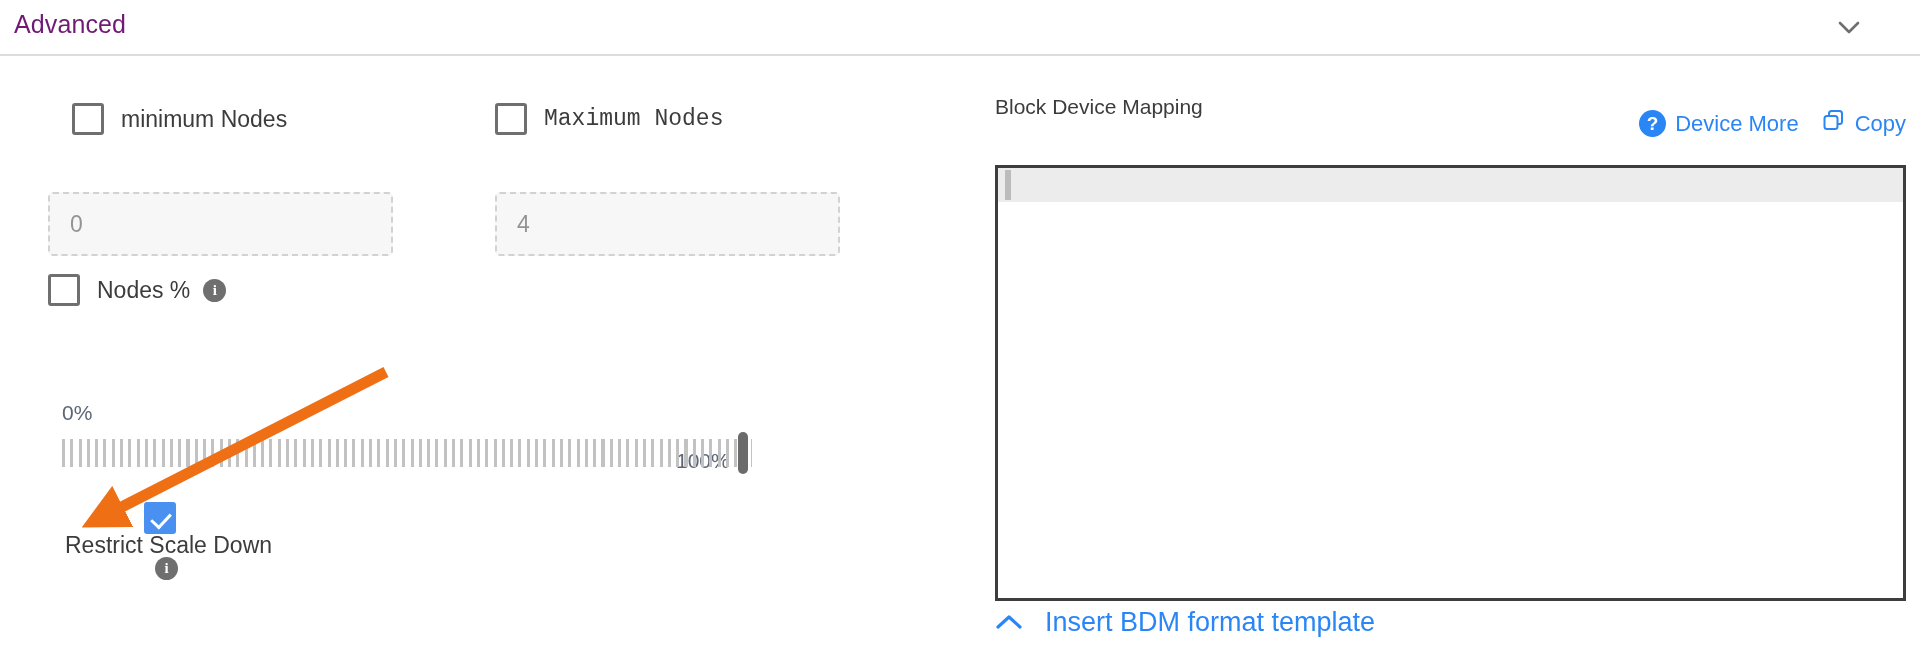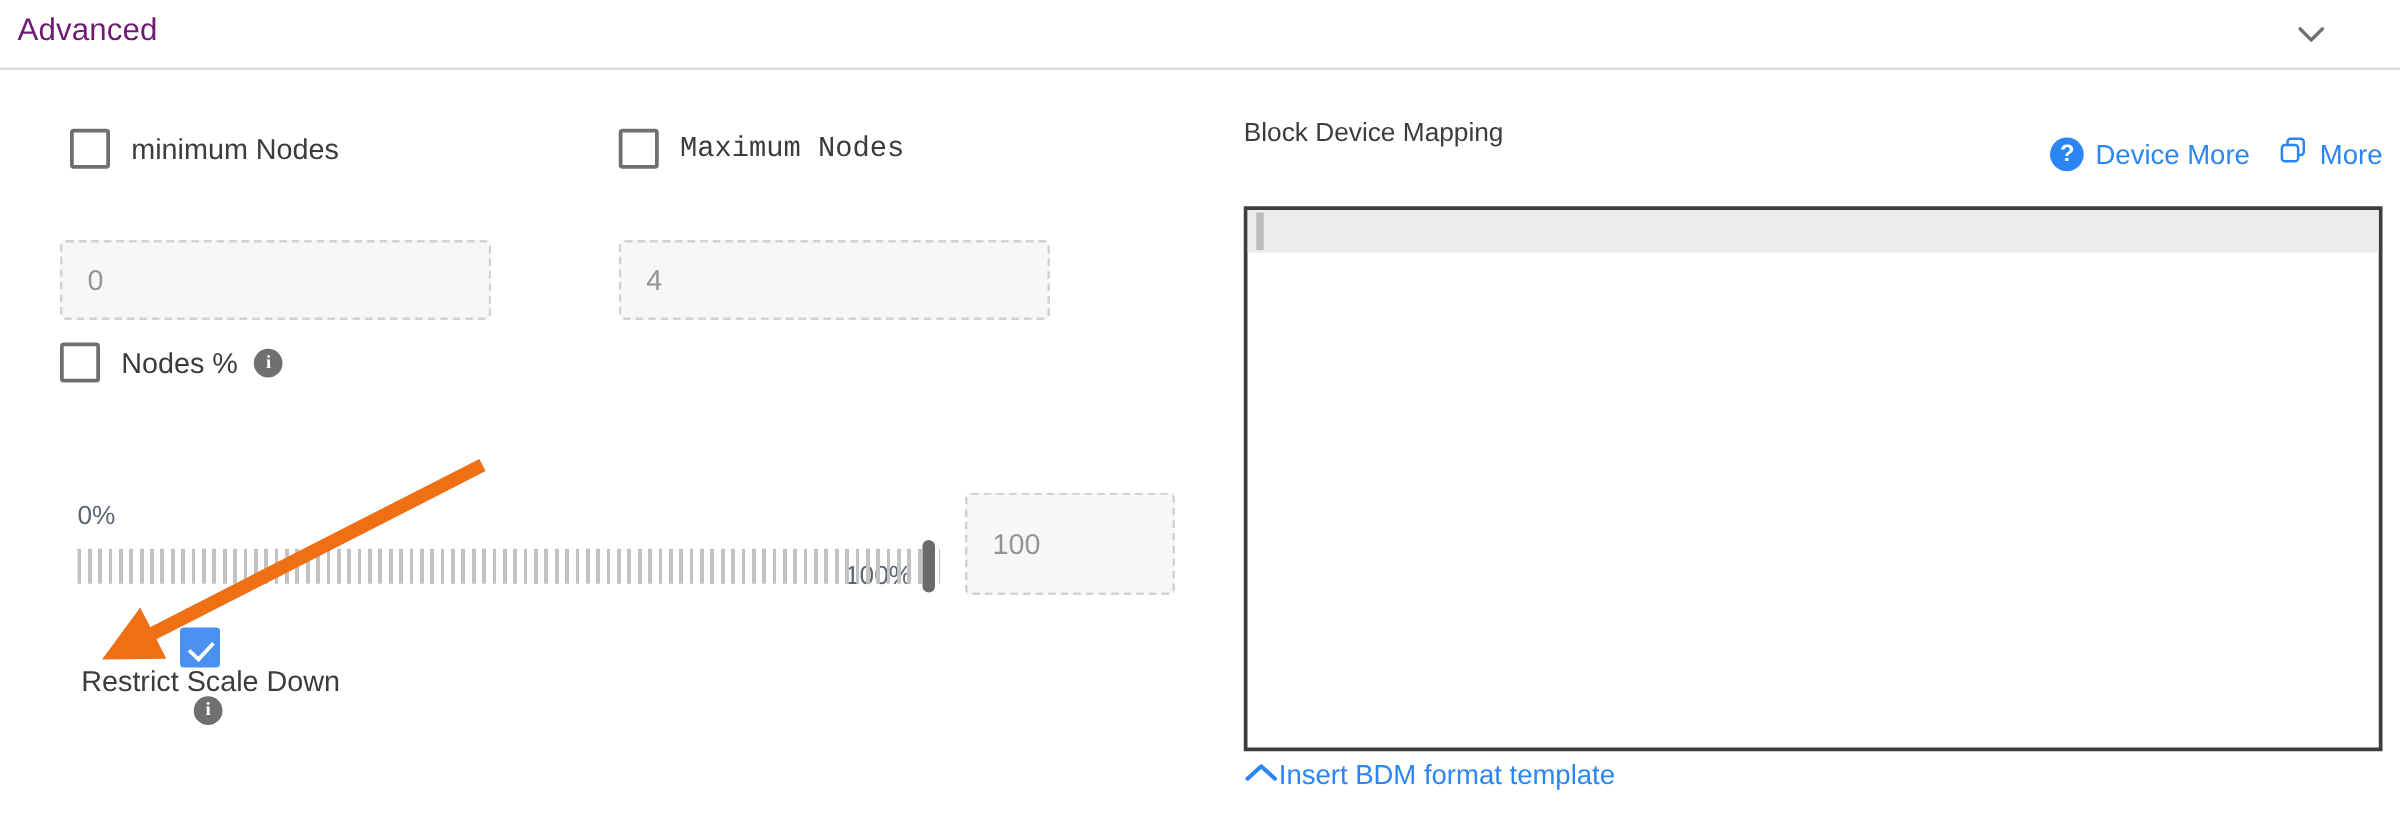--- a/index.html
+++ b/index.html
@@ -207,22 +207,23 @@
     left: 7px; top: 2px;
     width: 6px; height: 30px;
     background: #bcbcbc;
   }
 
   .bdm-footer {
     position: absolute;
     left: 0; top: 551px;
     display: flex;
     align-items: center;
+    gap: 22px;
     color: #2b86f5;
-    font-size: 22px;
+    font-size: 27px;
     cursor: pointer;
     white-space: nowrap;
   }
 
   
   .annot-arrow {
     position: absolute;
     left: 0; top: 0;
     width: 1920px; height: 656px;
     pointer-events: none;
@@ -238,21 +239,21 @@
     <div class="header-chevron">
       <svg width="30" height="30" viewBox="0 0 30 30">
         <polyline points="6,11 15,20 24,11" fill="none" stroke="#6f6f6f" stroke-width="2.6" stroke-linecap="round" stroke-linejoin="round"></polyline>
       </svg>
     </div>
   </div>
   <div class="header-divider"></div>
 
   <div class="left-col">
 
-    <div class="checkbox-row" style="left:32px; top:46px;padding-left:24px;">
+    <div class="checkbox-row" style="left:48px; top:46px;padding-left:24px;">
       <div class="cb"></div>
       <div class="cb-label">minimum Nodes</div>
     </div>
     <div class="dashed-input" style="left:48px; top:136px; width:345px; height:64px;">0</div>
 
     <div class="checkbox-row" style="left:495px; top:46px;font-family:Liberation Mono, monospace;">
       <div class="cb"></div>
       <div class="cb-label">Maximum Nodes</div>
     </div>
     <div class="dashed-input" style="left:495px; top:136px; width:345px; height:64px;">4</div>
@@ -262,21 +263,20 @@
       <div class="cb-label">Nodes %</div>
       <div class="info-icon">i</div>
     </div>
 
     <div class="slider-wrap" style="left:62px; top:345px; width:700px; height:80px;">
       <div class="slider-label" style="left:0px; top:0px;">0%</div>
       <div class="slider-label" style="left:614px; top:0px;margin-top:48px;">100%</div>
       <div class="slider-track" style="top:38px;"></div>
       <div class="slider-thumb" style="left:676px; top:31px;"></div>
     </div>
-    <div class="dashed-input" style="left:772px; top:338px; width:168px; height:82px;">100</div>
 
     <div class="checkbox-row" style="left:48px; top:446px;flex-direction:column;">
       <div class="cb checked"></div>
       <div class="cb-label">Restrict Scale Down</div>
       <div class="info-icon">i</div>
     </div>
   </div>
 
   <div class="right-col">
     <div class="bdm-title">Block Device Mapping</div>
@@ -286,21 +286,21 @@
         <span class="q-icon">?</span>
         <span>Device More</span>
       </div>
       <div class="action-link">
         <span>
           <svg width="25" height="25" viewBox="0 0 25 25">
             <rect x="8" y="3" width="13" height="13" rx="2.5" fill="none" stroke="#2b86f5" stroke-width="2"></rect>
             <rect x="3.5" y="8" width="13" height="13" rx="2.5" fill="#ffffff" stroke="#2b86f5" stroke-width="2"></rect>
           </svg>
         </span>
-        <span>More</span>
+        <span>Copy</span>
       </div>
     </div>
 
     <div class="code-box">
       <div class="code-active-line"></div>
       <div class="code-gutter-mark"></div>
       <div style="position:absolute;left:26px;top:3px;font-family:'Liberation Mono',monospace;font-size:19px;color:#333;"></div>
     </div>
 
     <div class="bdm-footer">

